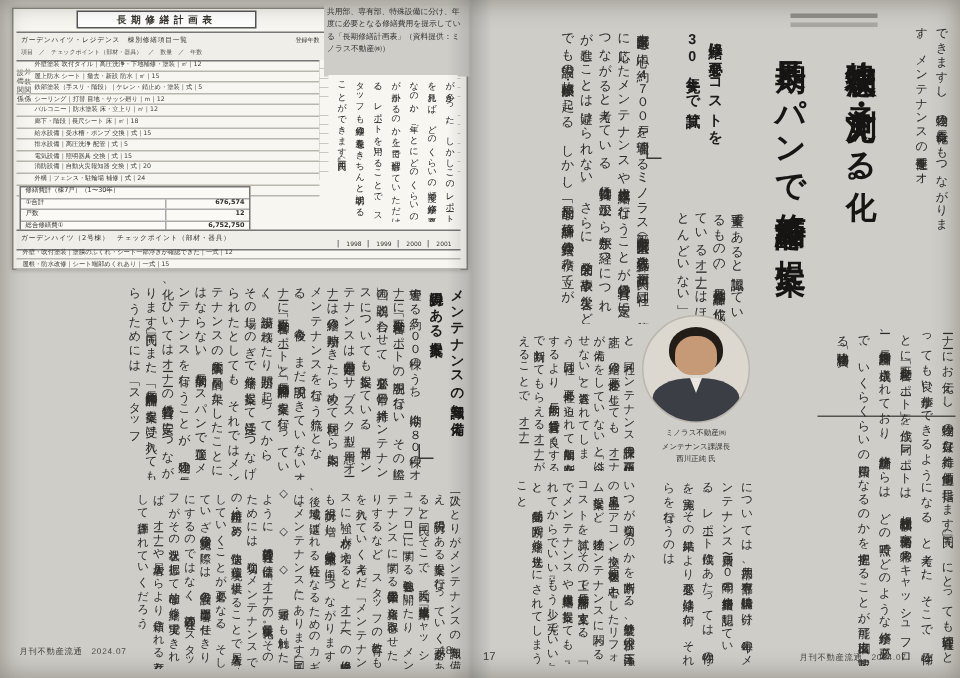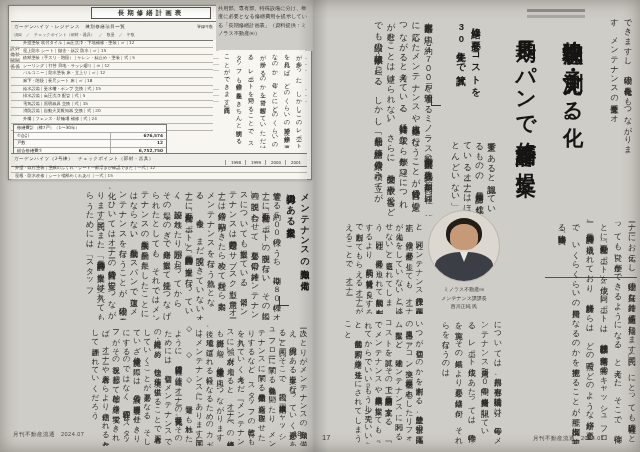--- a/index.html
+++ b/index.html
@@ -58,21 +58,21 @@
   #footer-17{left:533px;top:435px;} #pageno-17{left:322px;top:433px;}
   #footer-18{left:13px;top:431px;}  #pageno-18{left:293px;top:429px;}
 
   
   #table-shot{
     position:absolute;left:8px;top:5px;width:302px;height:173px;
     background:#f7f6f1;border:1px solid #8a887f;box-shadow:0 0 3px rgba(0,0,0,.25);
     font-family:"DejaVu Sans","Liberation Sans",sans-serif;color:#33322e;
   }
   #tbl-title{position:absolute;left:42px;top:1px;width:118px;height:10px;border:1px solid #555;
-    font-size:6.5px;font-weight:bold;text-align:center;line-height:10px;letter-spacing:3px;background:#fff;margin-left:40px;}
+    font-size:6.5px;font-weight:bold;text-align:center;line-height:10px;letter-spacing:3px;background:#fff;}
   .hband{position:absolute;border-top:1px solid #777;border-bottom:1px solid #777;background:#efeee8;}
   #hband1{left:2px;top:15px;width:296px;height:18px;}
   .hname{position:absolute;left:3px;top:2px;font-size:4.5px;width:150px;letter-spacing:.5px;}
   .hcols{position:absolute;left:3px;top:10px;font-size:4px;color:#55534d;}
   .ylabel{position:absolute;font-size:4px;top:2px;}
   .ycell{position:absolute;top:1px;width:20px;text-align:center;font-size:4px;border-left:1px solid #999;}
   .yval{position:absolute;top:9px;width:20px;text-align:center;font-size:3.8px;border-left:1px solid #999;color:#55534d;}
   #grid{position:absolute;left:2px;top:34px;width:202px;height:80px;border-right:1px solid #888;}
   .trow{height:6.6px;border-bottom:1px solid #b9b6ad;font-size:4.2px;line-height:6.6px;
     white-space:nowrap;overflow:hidden;padding-left:12px;color:#3c3b36;}

